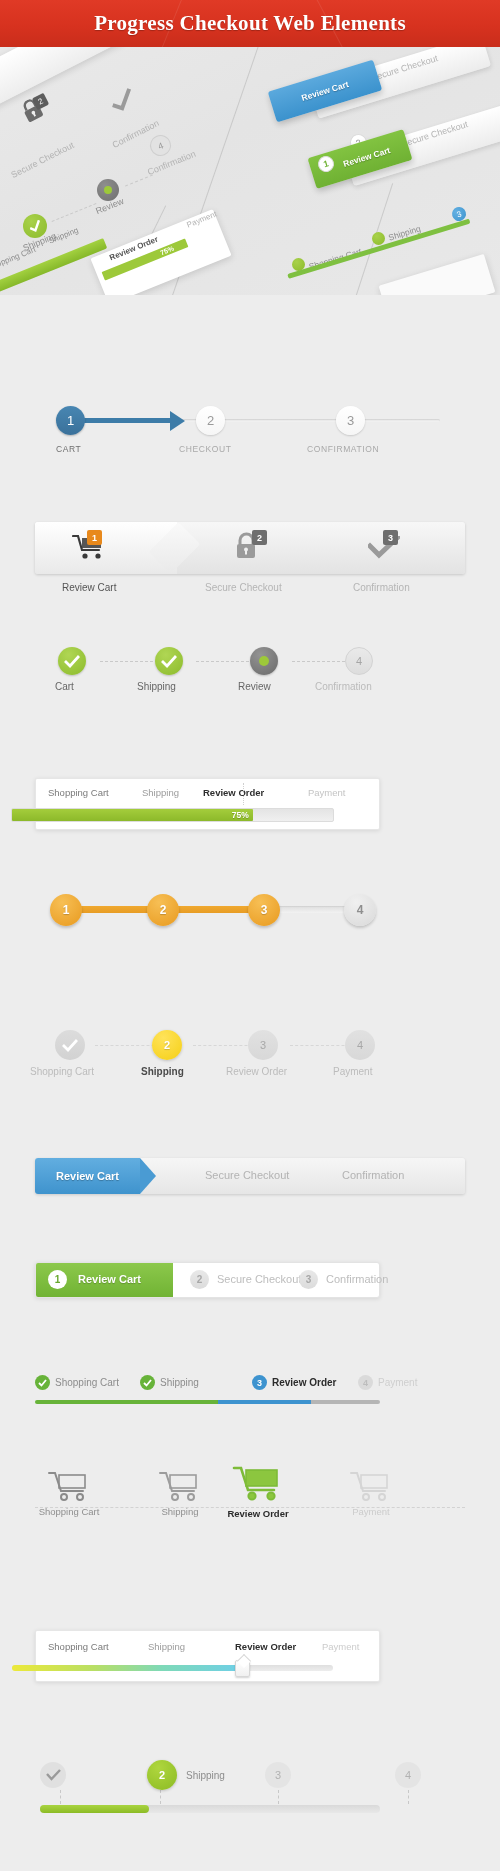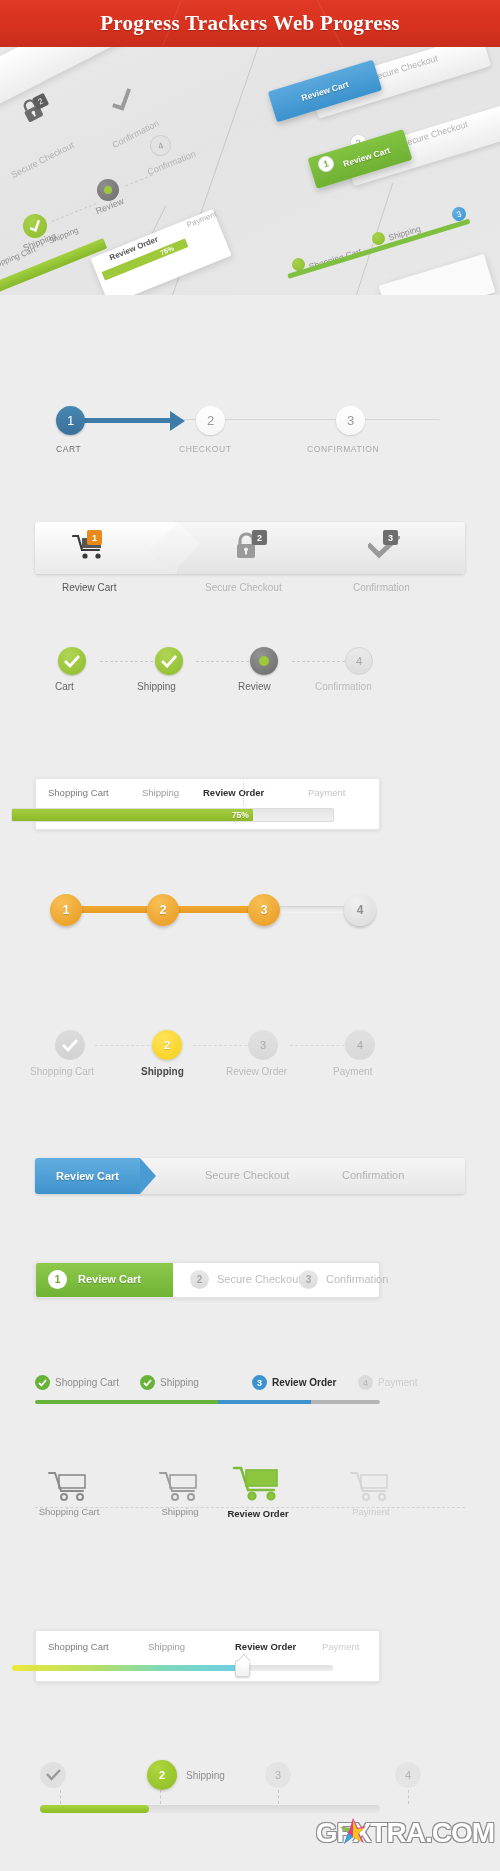--- a/index.html
+++ b/index.html
@@ -251,21 +251,21 @@
   .wm .star { position:absolute; left:23px; top:-1px; width:28px; height:30px; }
 </style>
 </head>
 <body>
 
 <div class="page">
 
   <div class="header">
     <div class="hline hl1"></div>
     <div class="hline hl2"></div>
-    <div class="title">Progress Trackers Web Progress</div>
+    <div class="title">Progress Checkout Web Elements</div>
   </div>
 
   <div class="hero">
     <div class="divline hd1"></div>
     <div class="divline hd2"></div>
     <div class="divline hd3"></div>
 
     <div class="card tilt" style="left:-55px;top:-6px;width:180px;height:42px;transform:rotate(-27deg);
                 background:linear-gradient(180deg,#fff,#ededed);border-radius:3px;"></div>
 
@@ -640,23 +640,14 @@
       </div>
     <div class="c todo" style="left:395px;">
       <span>4</span>
       </div>
 
     <div class="rail">
       <div class="fill"></div>
     </div>
   </div>
 
-  <div class="wm">
-    <svg class="star" viewBox="0 0 28 30">
-      <path d="M14 2 L19 12 L27 10 L20 17 L25 27 L14 21 L5 28 L9 17 L1 11 L11 12 Z" fill="#e53b8c"></path>
-      <path d="M14 4 L18 13 L25 12 L19 18 L23 26 L14 21 Z" fill="#f5c518"></path>
-      <path d="M14 21 L9 17 L5 28 Z" fill="#2fa8e0"></path>
-      <path d="M1 11 L11 12 L9 17 Z" fill="#7ac943"></path>
-    </svg>
-    <span>GFXTRA.COM</span>
-  </div>
 
 </div>
 
 </body></html>

